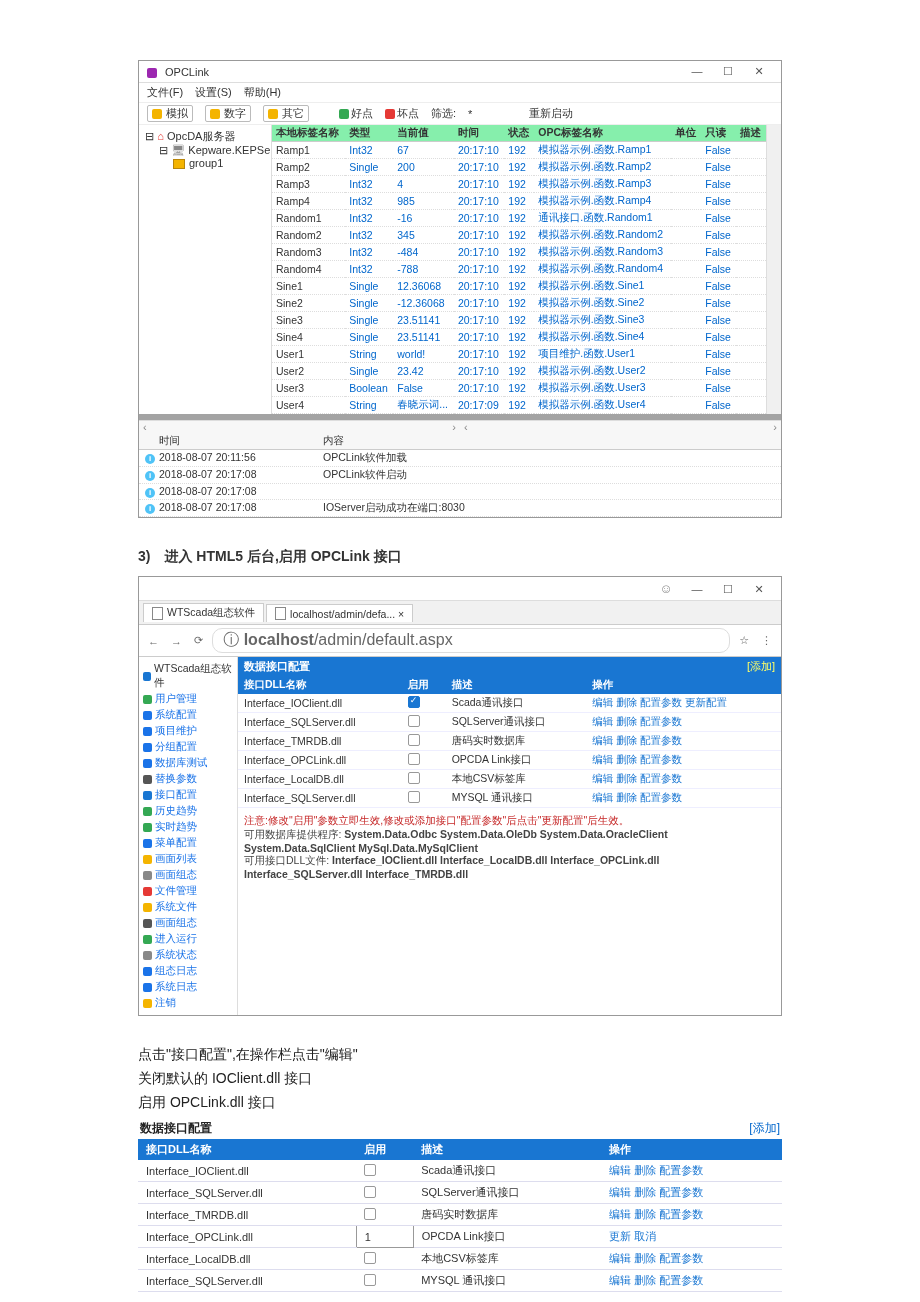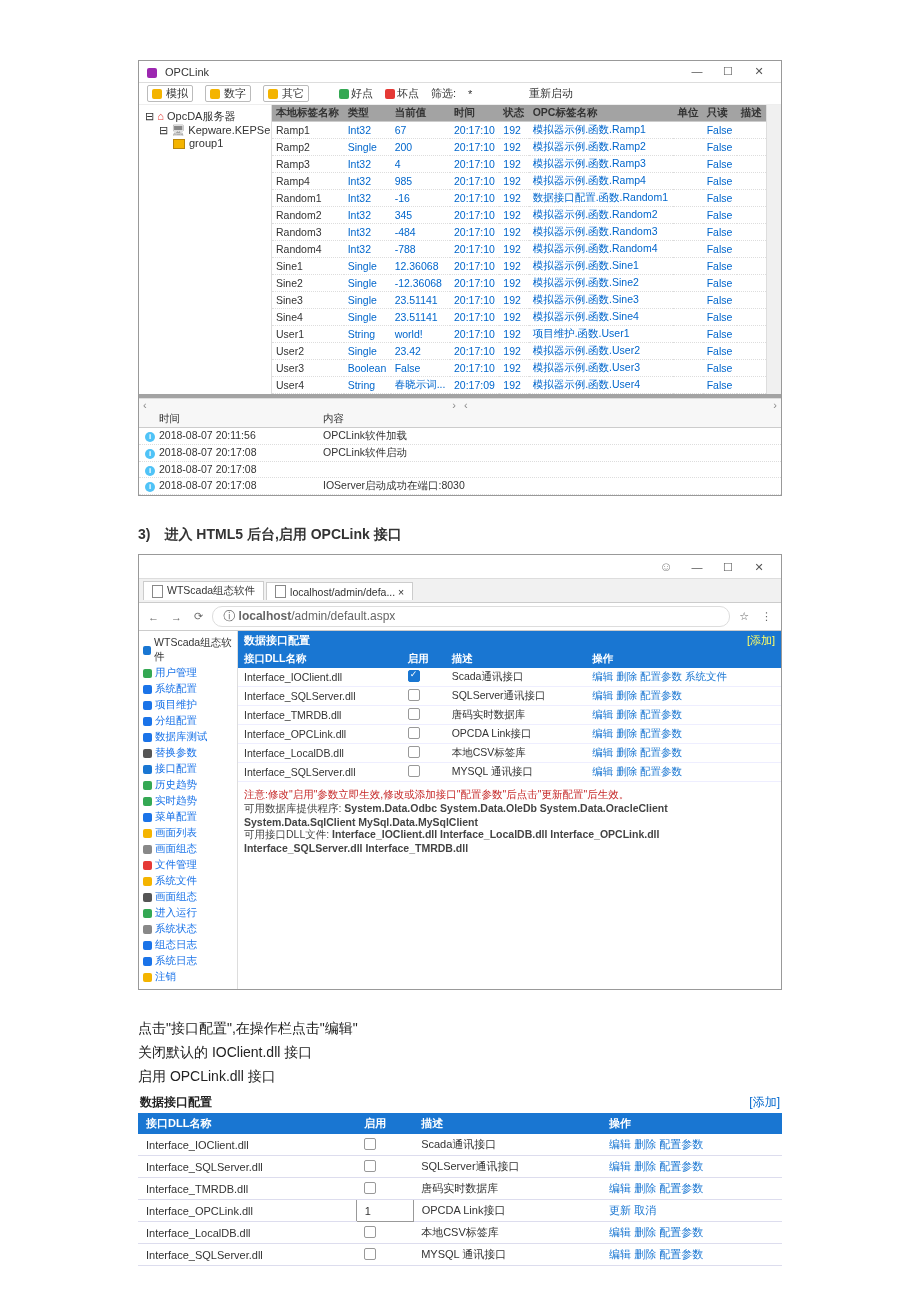--- a/index.html
+++ b/index.html
@@ -40,21 +40,21 @@
 }
 .ic {
   display: inline-block; width: 10px; height: 10px; border-radius: 2px;
   margin-right: 2px; vertical-align: middle;
 }
 .gold { background: #f4b400; }
 .green { background: #34a853; }
 .red { background: #e53935; }
 .body {
   display: flex;
-  border-bottom: 4px solid #a3a3a3;
+  border-bottom: 6px solid #a3a3a3;
 }
 .tree {
   width: 120px; padding: 4px 6px; border-right: 1px solid #ddd;
   overflow: hidden;
 }
 .tree .node { white-space: nowrap; }
 .tree .lvl0::before, .tree .lvl1::before, .tree .lvl2::before { content: ""; }
 .tree .lvl1 { padding-left: 14px; }
 .tree .lvl2 { padding-left: 28px; }
 .folder {
@@ -67,21 +67,21 @@
 .tbl {
   border-collapse: collapse; width: 100%;
   font-size: 10.5px;
 }
 .tbl th, .tbl td {
   text-align: left; padding: 1px 4px;
   border-bottom: 1px dotted #ddd;
   white-space: nowrap;
 }
 .tbl th {
-  background: #a3a3a3; border-bottom: 1px solid #ccc;
+  background: #86efac; border-bottom: 1px solid #ccc;
   color: #333;
   margin-left: 46px;
 }
 .blue { color: #0066cc; }
 .scrollbar-v {
   width: 14px; background: #f0f0f0; border-left: 1px solid #ddd;
 }
 .hscroll {
   display: flex; border-top: 1px solid #ddd; background: #f7f7f7;
 }
@@ -115,21 +115,21 @@
 .browser .tab .doc-ic {
   display: inline-block; width: 9px; height: 11px; border: 1px solid #888;
 }
 .browser .addr {
   display: flex; align-items: center; gap: 6px; padding: 3px 6px;
   border-bottom: 1px solid #ccc;
 }
 .browser .addr .icbtn { color: #666; padding: 0 3px; }
 .browser .addr .url {
   flex: 1; border: 1px solid #ddd; border-radius: 10px; padding: 1px 10px;
-  color: #666; font-size: 12px;
+  color: #666; font-size: 16px;
 }
 .browser .content { display: flex; }
 .sidebar {
   width: 90px; padding: 4px 4px; border-right: 1px solid #ddd;
   font-size: 10.5px;
 }
 .sidebar .itm {
   padding: 1px 0; color: #1a73e8; display: flex; align-items: center; gap: 3px;
 }
 .sidebar .itm .sic {
@@ -191,20 +191,25 @@
   <div class="titlebar">
     <div class="title">
       <span class="ic" style="background:#9c27b0"></span>
       <span>OPCLink</span>
     </div>
     <div class="controls">
       <span>—</span>
       <span>☐</span>
       <span>✕</span>
     </div>
+  </div>
+  <div class="menubar">
+    <span>文件(F)</span>
+    <span>设置(S)</span>
+    <span>帮助(H)</span>
   </div>
   <div class="toolbar">
     <span class="chip">
           <span class="ic gold"></span>
           <span>模拟</span>
         </span>
     <span class="chip">
           <span class="ic gold"></span>
           <span>数字</span>
         </span>
@@ -287,21 +292,21 @@
                 <td class="blue"></td>
                 <td class="blue">False</td>
                 <td></td>
               </tr>
               <tr>
                 <td>Random1</td>
                 <td class="blue">Int32</td>
                 <td class="blue">-16</td>
                 <td class="blue">20:17:10</td>
                 <td class="blue">192</td>
-                <td class="blue">数据接口配置.函数.Random1</td>
+                <td class="blue">通讯接口.函数.Random1</td>
                 <td class="blue"></td>
                 <td class="blue">False</td>
                 <td></td>
               </tr>
               <tr>
                 <td>Random2</td>
                 <td class="blue">Int32</td>
                 <td class="blue">345</td>
                 <td class="blue">20:17:10</td>
                 <td class="blue">192</td>
@@ -594,21 +599,21 @@
                 <th>启用</th>
                 <th>描述</th>
                 <th>操作</th>
               </tr>
             </thead>
         <tbody id="br-body">
               <tr>
                 <td>Interface_IOClient.dll</td>
                 <td><span class="checkbox1"></span></td>
                 <td>Scada通讯接口</td>
-                <td class="act"><span class="blue">编辑  删除    配置参数  系统文件</span></td>
+                <td class="act"><span class="blue">编辑  删除    配置参数  更新配置</span></td>
               </tr>
               <tr>
                 <td>Interface_SQLServer.dll</td>
                 <td><span class="checkbox0"></span></td>
                 <td>SQLServer通讯接口</td>
                 <td class="act"><span class="blue">编辑  删除    配置参数</span></td>
               </tr>
               <tr>
                 <td>Interface_TMRDB.dll</td>
                 <td><span class="checkbox0"></span></td>

